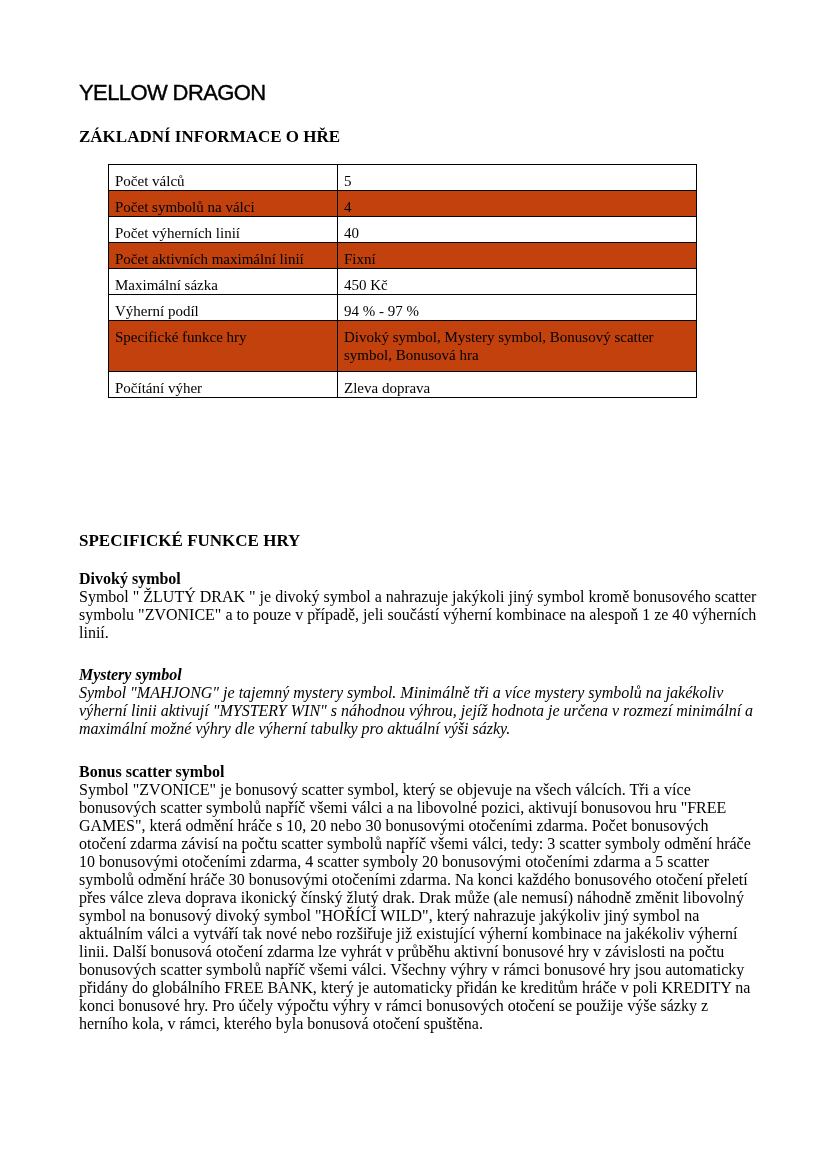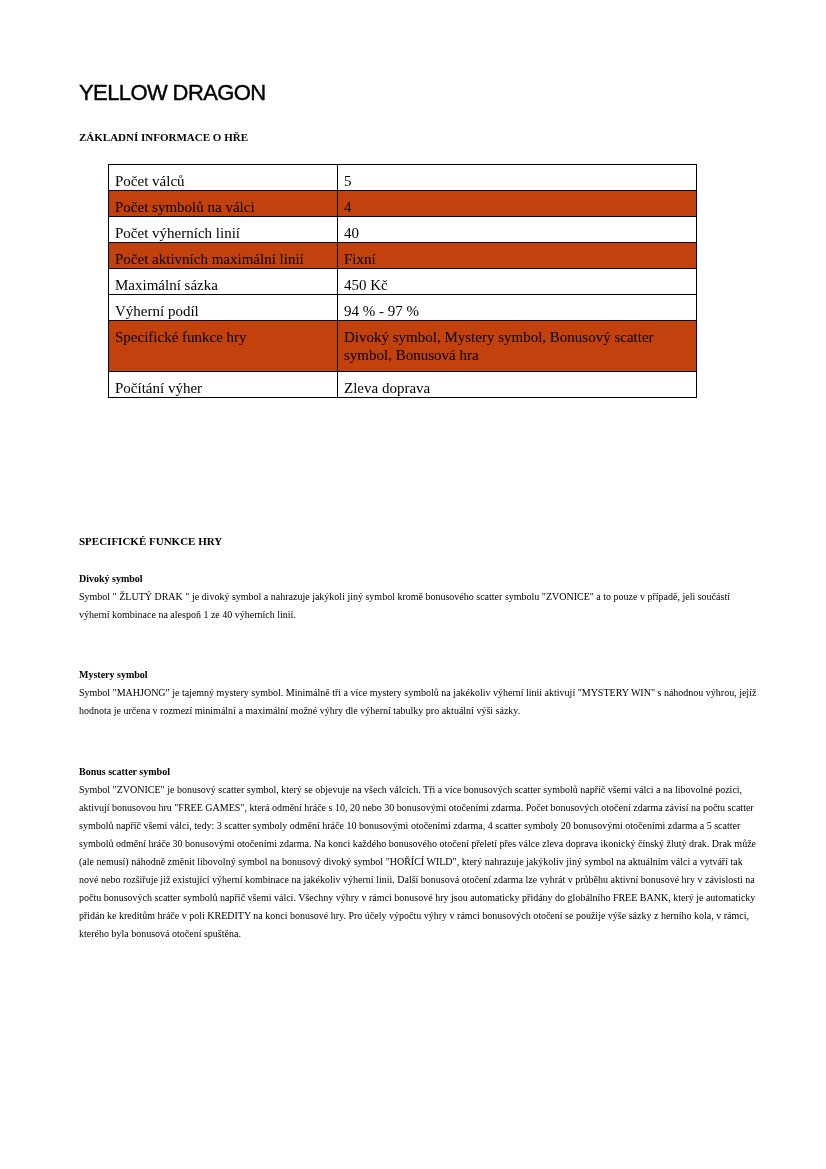--- a/index.html
+++ b/index.html
@@ -26,21 +26,21 @@
     letter-spacing: -0.6px;
     -webkit-text-stroke: 0.4px #000;
     line-height: 26px;
   }
   .section-heading {
     position: absolute;
     left: 79px;
     margin: 0;
     font-family: "Liberation Serif", "DejaVu Serif", serif;
     font-weight: bold;
-    font-size: 11px;
+    font-size: 17px;
     line-height: 18px;
   }
   #h-basic { top: 128px; }
   #h-features { top: 532px; }
 
   table.info-table {
     position: absolute;
     left: 108px;
     top: 164px;
     width: 589px;
@@ -57,32 +57,32 @@
     box-sizing: border-box;
   }
   table.info-table td.label-cell { width: 229px; }
   table.info-table tr.shaded td { background: #c2410c; }
   table.info-table tr.tall td { height: 51px; }
 
   .feature {
     position: absolute;
     left: 79px;
     width: 680px;
-    font-size: 10px;
+    font-size: 16px;
     line-height: 18px;
   }
   .feature .feature-title {
     font-weight: bold;
     margin: 0;
   }
   .feature .feature-text {
     margin: 0;
   }
   #feat-wild { top: 570px; }
-  #feat-mystery { top: 666px; }
+  #feat-mystery { top: 666px; font-style: italic; }
   #feat-scatter { top: 763px; }
 </style>
 </head>
 <body>
 
 <h1 class="page-title">YELLOW DRAGON</h1>
 
 <h2 class="section-heading" id="h-basic">ZÁKLADNÍ INFORMACE O HŘE</h2>
 
 <table class="info-table">

